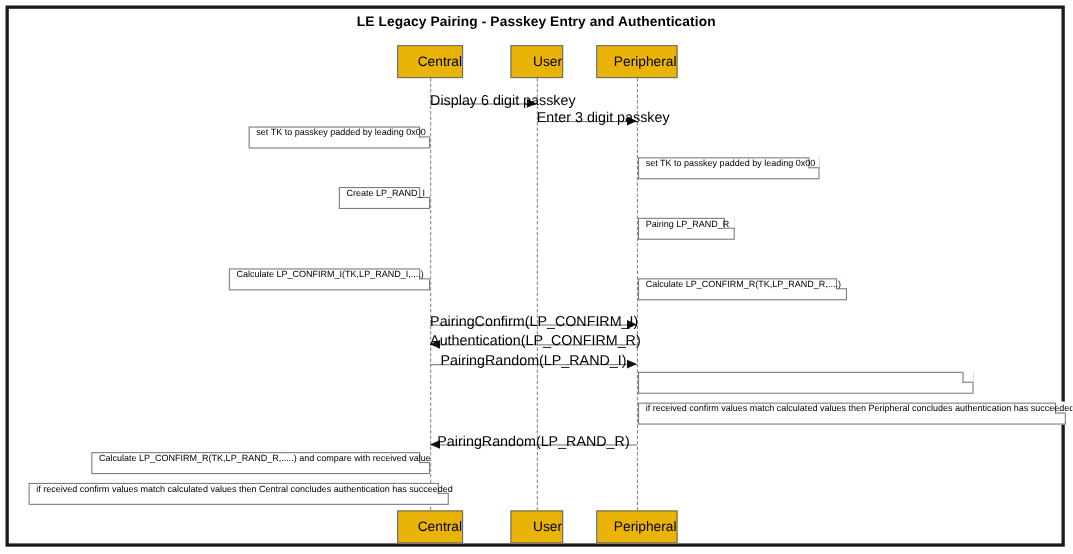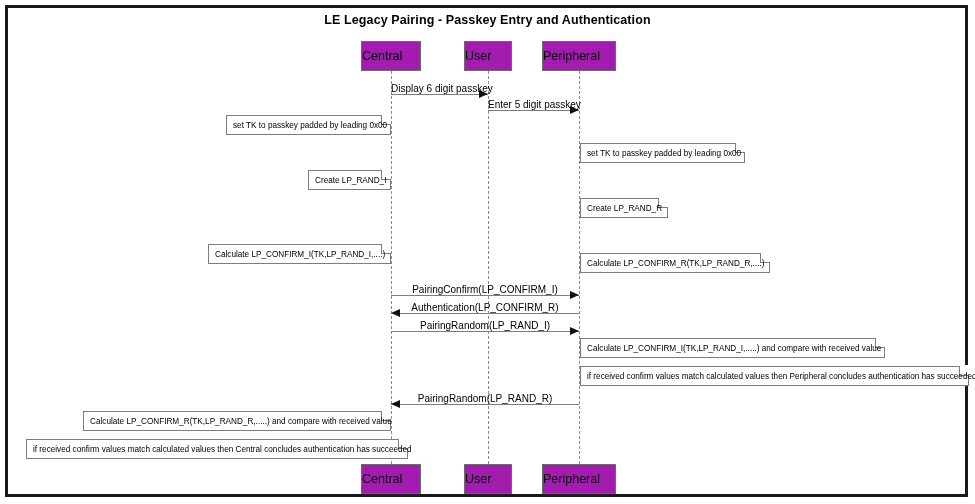--- a/index.html
+++ b/index.html
@@ -50,36 +50,36 @@
   .lifeline {
     position: absolute;
     width: 0;
     border-left: 1px dashed #8a8a8a;
   }
   
   .actor {
     position: absolute;
     box-sizing: border-box;
     border: 1px solid #6b6b6b;
-    background: #a21caf;
-    text-align: left;
+    background: #eab308;
+    text-align: right;
     font-size: 12.5px;
     color: #000000;
     line-height: 28px;
     height: 30px;
   }
   
   .msg-line {
     position: absolute;
     height: 0;
     border-top: 1px solid #7d7d7d;
   }
   .msg-label {
     position: absolute;
-    font-size: 10px;
+    font-size: 13px;
     color: #000000;
     text-align: center;
     white-space: nowrap;
   }
   .arrowhead {
     position: absolute;
     width: 0;
     height: 0;
   }
   .arrowhead.right {
@@ -95,21 +95,21 @@
   
   .note {
     position: absolute;
     box-sizing: border-box;
     background: #ffffff;
     border: 1px solid #7d7d7d;
     font-size: 8.2px;
     color: #000000;
     white-space: nowrap;
     display: flex;
-    align-items: center;
+    align-items: flex-start;
     height: 20px;
     padding: 0 7px 0 6px;
   }
   .note .fold {
     position: absolute;
     right: -1px;
     top: -1px;
     width: 9px;
     height: 9px;
     background: #ffffff;
@@ -150,21 +150,21 @@
         <div class="actor" style="left: 361px; top: 464px; width: 60px;">Central</div>
         <div class="actor" style="left: 464px; top: 464px; width: 48px;">User</div>
         <div class="actor" style="left: 542px; top: 464px; width: 74px;">Peripheral</div>
       </div>
     <div id="messages">
         <div class="msg-line" style="left: 391px; top: 94px; width: 97px;"></div>
         <div class="arrowhead right" style="top: 90px; left: 479px;"></div>
         <div class="msg-label" style="left: 391px; width: 97px; top: 83px;">Display 6 digit passkey</div>
         <div class="msg-line" style="left: 488px; top: 110px; width: 91px;"></div>
         <div class="arrowhead right" style="top: 106px; left: 570px;"></div>
-        <div class="msg-label" style="left: 488px; width: 91px; top: 99px;">Enter 5 digit passkey</div>
+        <div class="msg-label" style="left: 488px; width: 91px; top: 99px;">Enter 3 digit passkey</div>
         <div class="msg-line" style="left: 391px; top: 295px; width: 188px;"></div>
         <div class="arrowhead right" style="top: 291px; left: 570px;"></div>
         <div class="msg-label" style="left: 391px; width: 188px; top: 284px;">PairingConfirm(LP_CONFIRM_I)</div>
         <div class="msg-line" style="left: 391px; top: 313px; width: 188px;"></div>
         <div class="arrowhead left" style="top: 309px; left: 391px;"></div>
         <div class="msg-label" style="left: 391px; width: 188px; top: 302px;">Authentication(LP_CONFIRM_R)</div>
         <div class="msg-line" style="left: 391px; top: 331px; width: 188px;"></div>
         <div class="arrowhead right" style="top: 327px; left: 570px;"></div>
         <div class="msg-label" style="left: 391px; width: 188px; top: 320px;">PairingRandom(LP_RAND_I)</div>
         <div class="msg-line" style="left: 391px; top: 404px; width: 188px;"></div>
@@ -178,33 +178,32 @@
         </div>
         <div class="note" style="left: 580px; top: 143px; width: 165px;">
           <span class="note-text">set TK to passkey padded by leading 0x00</span>
           <span class="fold"></span>
         </div>
         <div class="note" style="left: 308px; top: 170px; width: 83px;">
           <span class="note-text">Create LP_RAND_I</span>
           <span class="fold"></span>
         </div>
         <div class="note" style="left: 580px; top: 198px; width: 88px;">
-          <span class="note-text">Create LP_RAND_R</span>
+          <span class="note-text">Pairing LP_RAND_R</span>
           <span class="fold"></span>
         </div>
         <div class="note" style="left: 208px; top: 244px; width: 183px;">
           <span class="note-text">Calculate LP_CONFIRM_I(TK,LP_RAND_I,....)</span>
           <span class="fold"></span>
         </div>
         <div class="note" style="left: 580px; top: 253px; width: 190px;">
           <span class="note-text">Calculate LP_CONFIRM_R(TK,LP_RAND_R,....)</span>
           <span class="fold"></span>
         </div>
         <div class="note" style="left: 580px; top: 338px; width: 305px;">
-          <span class="note-text">Calculate LP_CONFIRM_I(TK,LP_RAND_I,.....) and compare with received value</span>
           <span class="fold"></span>
         </div>
         <div class="note" style="left: 580px; top: 366px; width: 389px;">
           <span class="note-text">if received confirm values match calculated values then Peripheral concludes authentication has succeeded</span>
           <span class="fold"></span>
         </div>
         <div class="note" style="left: 83px; top: 411px; width: 308px;">
           <span class="note-text">Calculate LP_CONFIRM_R(TK,LP_RAND_R,.....) and compare with received value</span>
           <span class="fold"></span>
         </div>

